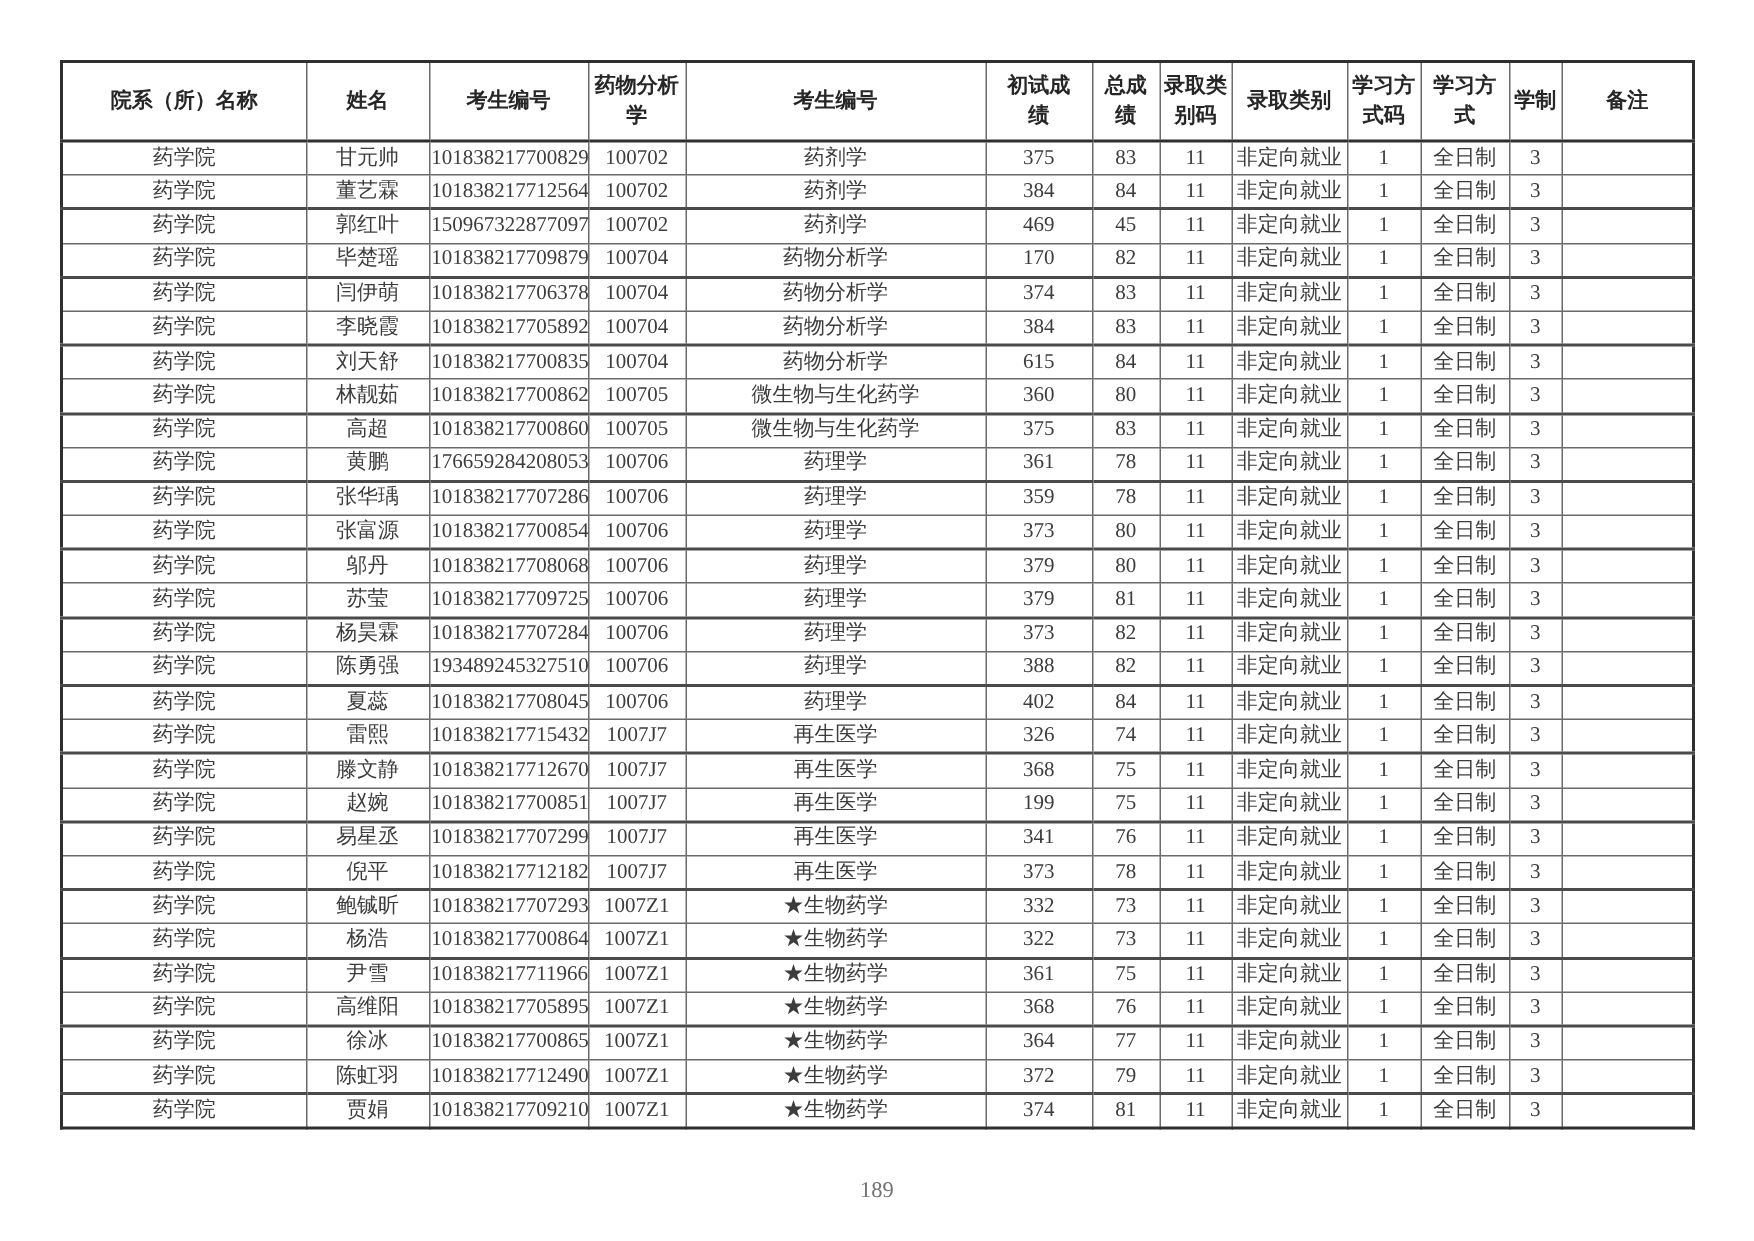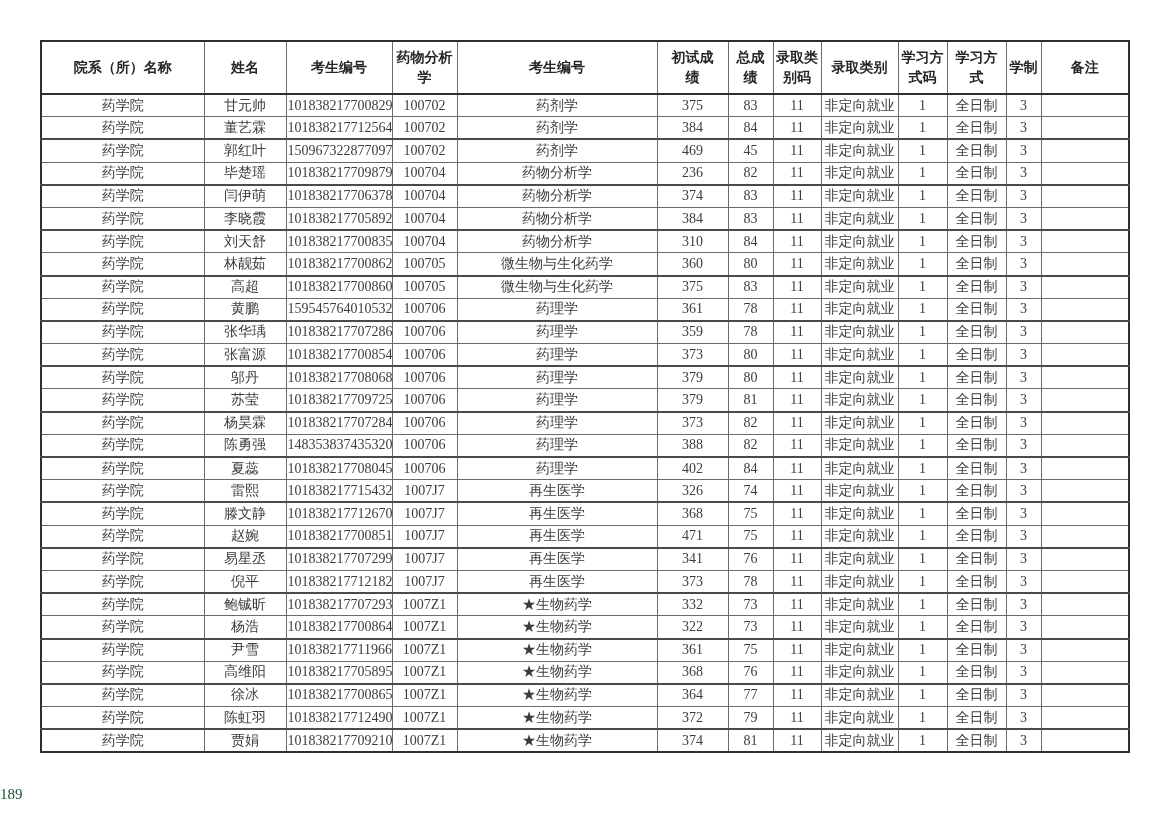--- a/index.html
+++ b/index.html
@@ -58,23 +58,23 @@
   }
   table.admission tbody tr:nth-child(even) td {
     border-bottom-width: 2px;
     border-bottom-color: #4a4a4a;
   }
   .page-number {
     position: absolute;
     left: 0;
     right: 0;
     top: 786px;
-    text-align: left;
+    text-align: center;
     font-size: 15px;
-    color: #14532d;
+    color: #737373;
   }
 </style>
 </head>
 <body>
 
 <div class="page">
   <table class="admission">
     <colgroup>
         <col style="width: 163px;">
         <col style="width: 82px;">
@@ -156,21 +156,21 @@
           <td>全日制</td>
           <td>3</td>
           <td></td>
         </tr>
         <tr>
           <td>药学院</td>
           <td>毕楚瑶</td>
           <td>101838217709879</td>
           <td>100704</td>
           <td>药物分析学</td>
-          <td>236</td>
+          <td>170</td>
           <td>82</td>
           <td>11</td>
           <td>非定向就业</td>
           <td>1</td>
           <td>全日制</td>
           <td>3</td>
           <td></td>
         </tr>
         <tr>
           <td>药学院</td>
@@ -201,21 +201,21 @@
           <td>全日制</td>
           <td>3</td>
           <td></td>
         </tr>
         <tr>
           <td>药学院</td>
           <td>刘天舒</td>
           <td>101838217700835</td>
           <td>100704</td>
           <td>药物分析学</td>
-          <td>310</td>
+          <td>615</td>
           <td>84</td>
           <td>11</td>
           <td>非定向就业</td>
           <td>1</td>
           <td>全日制</td>
           <td>3</td>
           <td></td>
         </tr>
         <tr>
           <td>药学院</td>
@@ -243,21 +243,21 @@
           <td>11</td>
           <td>非定向就业</td>
           <td>1</td>
           <td>全日制</td>
           <td>3</td>
           <td></td>
         </tr>
         <tr>
           <td>药学院</td>
           <td>黄鹏</td>
-          <td>159545764010532</td>
+          <td>176659284208053</td>
           <td>100706</td>
           <td>药理学</td>
           <td>361</td>
           <td>78</td>
           <td>11</td>
           <td>非定向就业</td>
           <td>1</td>
           <td>全日制</td>
           <td>3</td>
           <td></td>
@@ -333,21 +333,21 @@
           <td>11</td>
           <td>非定向就业</td>
           <td>1</td>
           <td>全日制</td>
           <td>3</td>
           <td></td>
         </tr>
         <tr>
           <td>药学院</td>
           <td>陈勇强</td>
-          <td>148353837435320</td>
+          <td>193489245327510</td>
           <td>100706</td>
           <td>药理学</td>
           <td>388</td>
           <td>82</td>
           <td>11</td>
           <td>非定向就业</td>
           <td>1</td>
           <td>全日制</td>
           <td>3</td>
           <td></td>
@@ -396,21 +396,21 @@
           <td>全日制</td>
           <td>3</td>
           <td></td>
         </tr>
         <tr>
           <td>药学院</td>
           <td>赵婉</td>
           <td>101838217700851</td>
           <td>1007J7</td>
           <td>再生医学</td>
-          <td>471</td>
+          <td>199</td>
           <td>75</td>
           <td>11</td>
           <td>非定向就业</td>
           <td>1</td>
           <td>全日制</td>
           <td>3</td>
           <td></td>
         </tr>
         <tr>
           <td>药学院</td>

